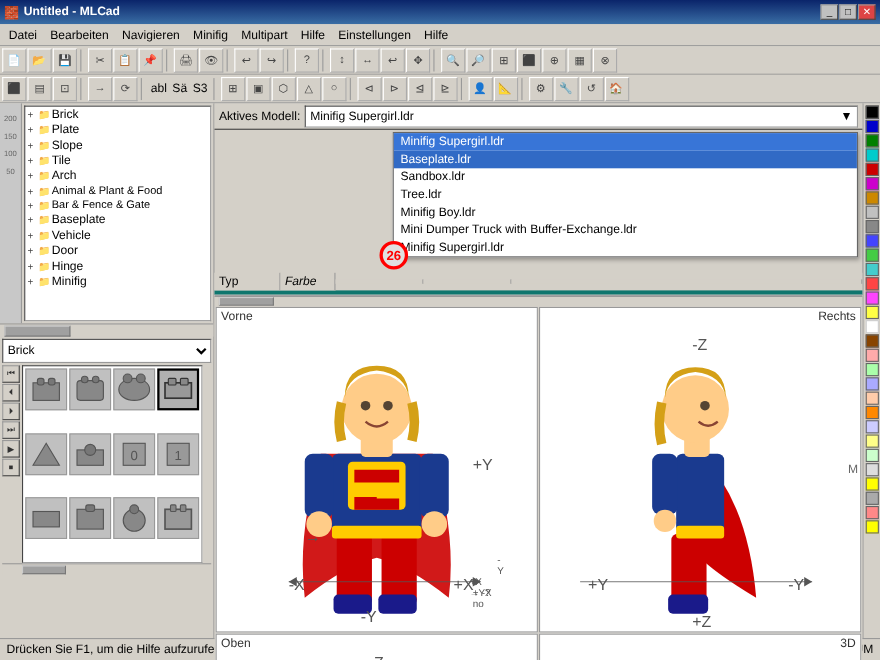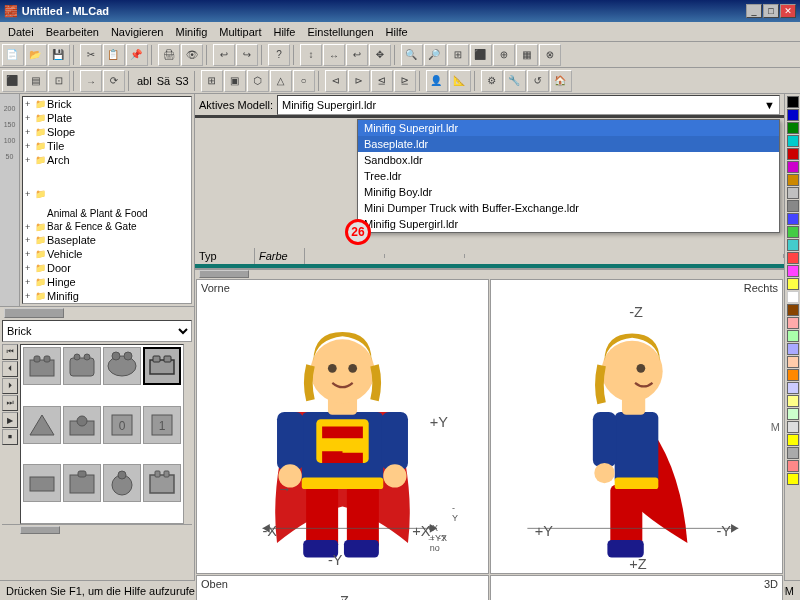--- a/index.html
+++ b/index.html
@@ -82,21 +82,21 @@
     .part-cell.selected { border: 2px solid #000; background: #b0b0b0; }
     .nav-btn {
       width: 16px; height: 16px; background: #d4d0c8; border: 1px outset #999;
       cursor: pointer; font-size: 8px; display: flex; align-items: center; justify-content: center;
       color: #333;
     }
 
     
     #active-model-bar {
       height: 24px; background: #d4d0c8; display: flex; align-items: center;
-      padding: 2px 4px; border-bottom: 3px solid #404040; gap: 4px;
+      padding: 2px 4px; border-bottom: 1px solid #404040; gap: 4px;
     }
     #active-model-label { font-size: 11px; }
 
     
     #dropdown-overlay {
       position: absolute; top: 24px; left: 80px; right: 0;
       background: white; border: 1px solid #666; z-index: 100;
       box-shadow: 2px 2px 4px rgba(0,0,0,0.3);
     }
     .dd-item {
@@ -305,21 +305,21 @@
           <span>Tile</span>
         </div>
         <div class="tree-item">
           <span class="tree-expand">+</span>
           <span class="tree-icon">📁</span>
           <span>Arch</span>
         </div>
         <div class="tree-item">
           <span class="tree-expand">+</span>
           <span class="tree-icon">📁</span>
-          <span style="font-size:10px;margin-top:40px;">Animal &amp; Plant &amp; Food</span>
+          <span style="font-size:10px;">Animal &amp; Plant &amp; Food</span>
         </div>
         <div class="tree-item">
           <span class="tree-expand">+</span>
           <span class="tree-icon">📁</span>
           <span style="font-size:10px;">Bar &amp; Fence &amp; Gate</span>
         </div>
         <div class="tree-item">
           <span class="tree-expand">+</span>
           <span class="tree-icon">📁</span>
           <span>Baseplate</span>

